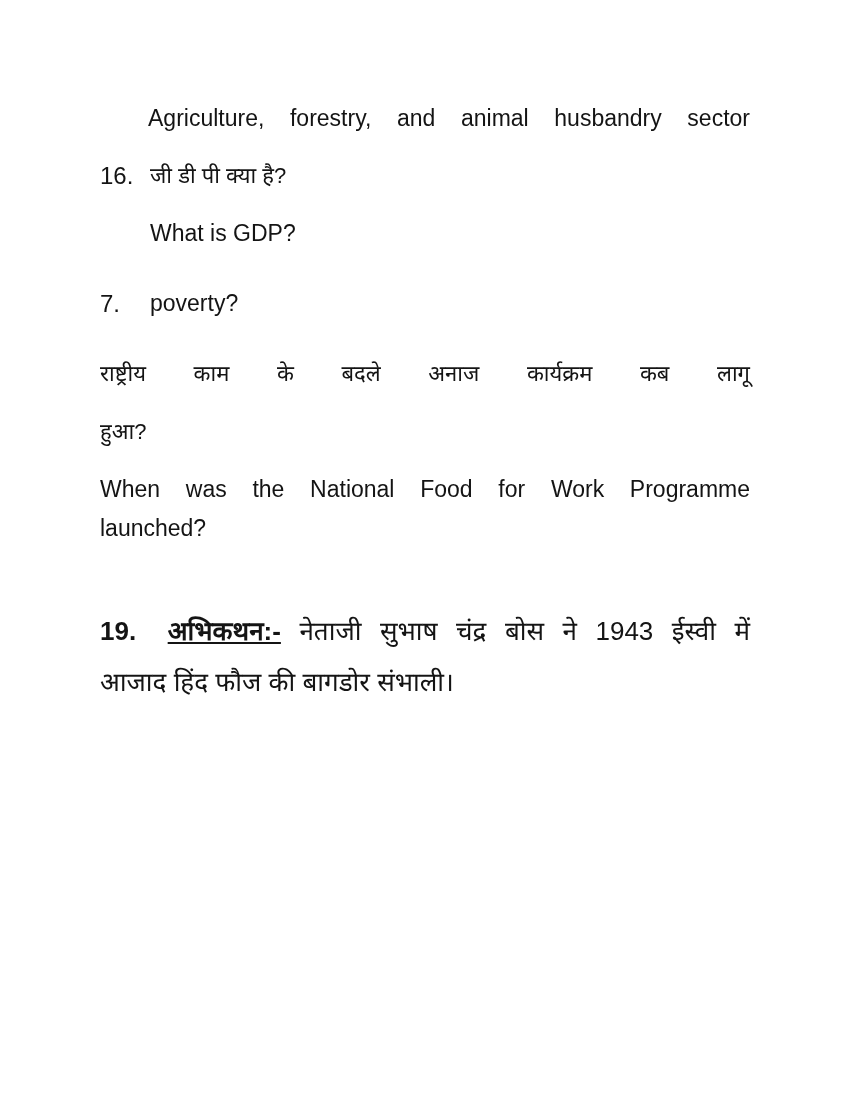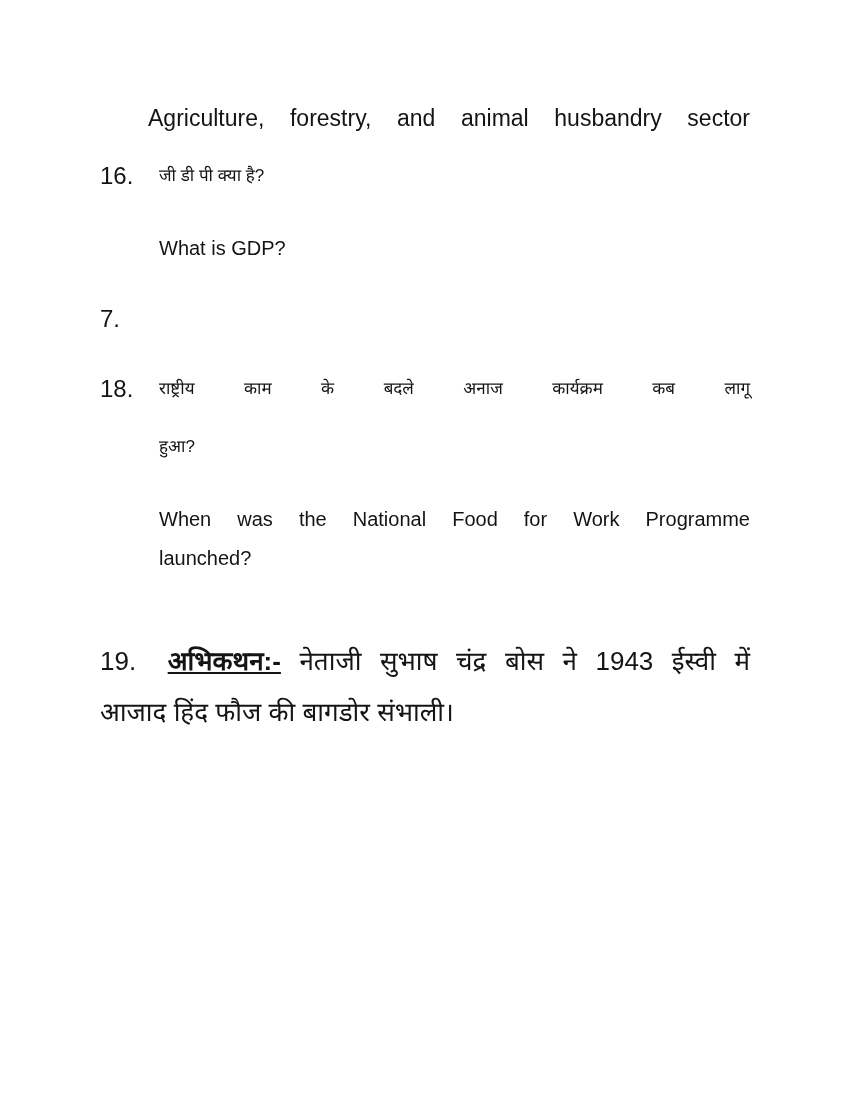--- a/index.html
+++ b/index.html
@@ -28,46 +28,45 @@
   .intro {
     font-size: 23px;
     line-height: 38px;
     margin-bottom: 10px;
   }
   .intro .indent { text-indent: 48px; }
   
   .question {
     display: flex;
     margin-bottom: 12px;
-    gap: 9px;
   }
   .q-num {
     width: 50px;
     flex-shrink: 0;
     font-size: 24px;
     line-height: 58px;
   }
   .q-body { flex: 1; min-width: 0; }
   .hindi {
-    font-size: 17px;
+    font-size: 22px;
     line-height: 58px;
   }
   .english {
-    font-size: 20px;
+    font-size: 23px;
     line-height: 39px;
-    margin-top: 24px;
+    margin-top: 9px;
     margin-bottom: 10px;
   }
   
   .q19 {
     margin-top: 48px;
     font-size: 26px;
     line-height: 51px;
   }
-  .q19 .num { margin-right: 13px; }
+  .q19 .num { margin-right: 13px; font-weight: bold; }
   .assertion {
     font-weight: bold;
     text-decoration: underline;
   }
 </style>
 </head>
 <body>
 
 <div class="page">
   <div class="content">
@@ -85,26 +84,26 @@
         <div class="english">
           <div>What is GDP?</div>
         </div>
       </div>
     </div>
 
     <div class="question">
       <div class="q-num">7.</div>
       <div class="q-body">
         <div class="english">
+          <div>poverty?</div>
         </div>
       </div>
     </div>
 
     <div class="question">
-      <div class="q-num">18.</div>
       <div class="q-body">
         <div class="hindi">
           <div class="justify-full">राष्ट्रीय काम के बदले अनाज कार्यक्रम कब लागू</div>
           <div>हुआ?</div>
         </div>
         <div class="english">
           <div class="justify-full">When was the National Food for Work Programme</div>
           <div>launched?</div>
         </div>
       </div>

